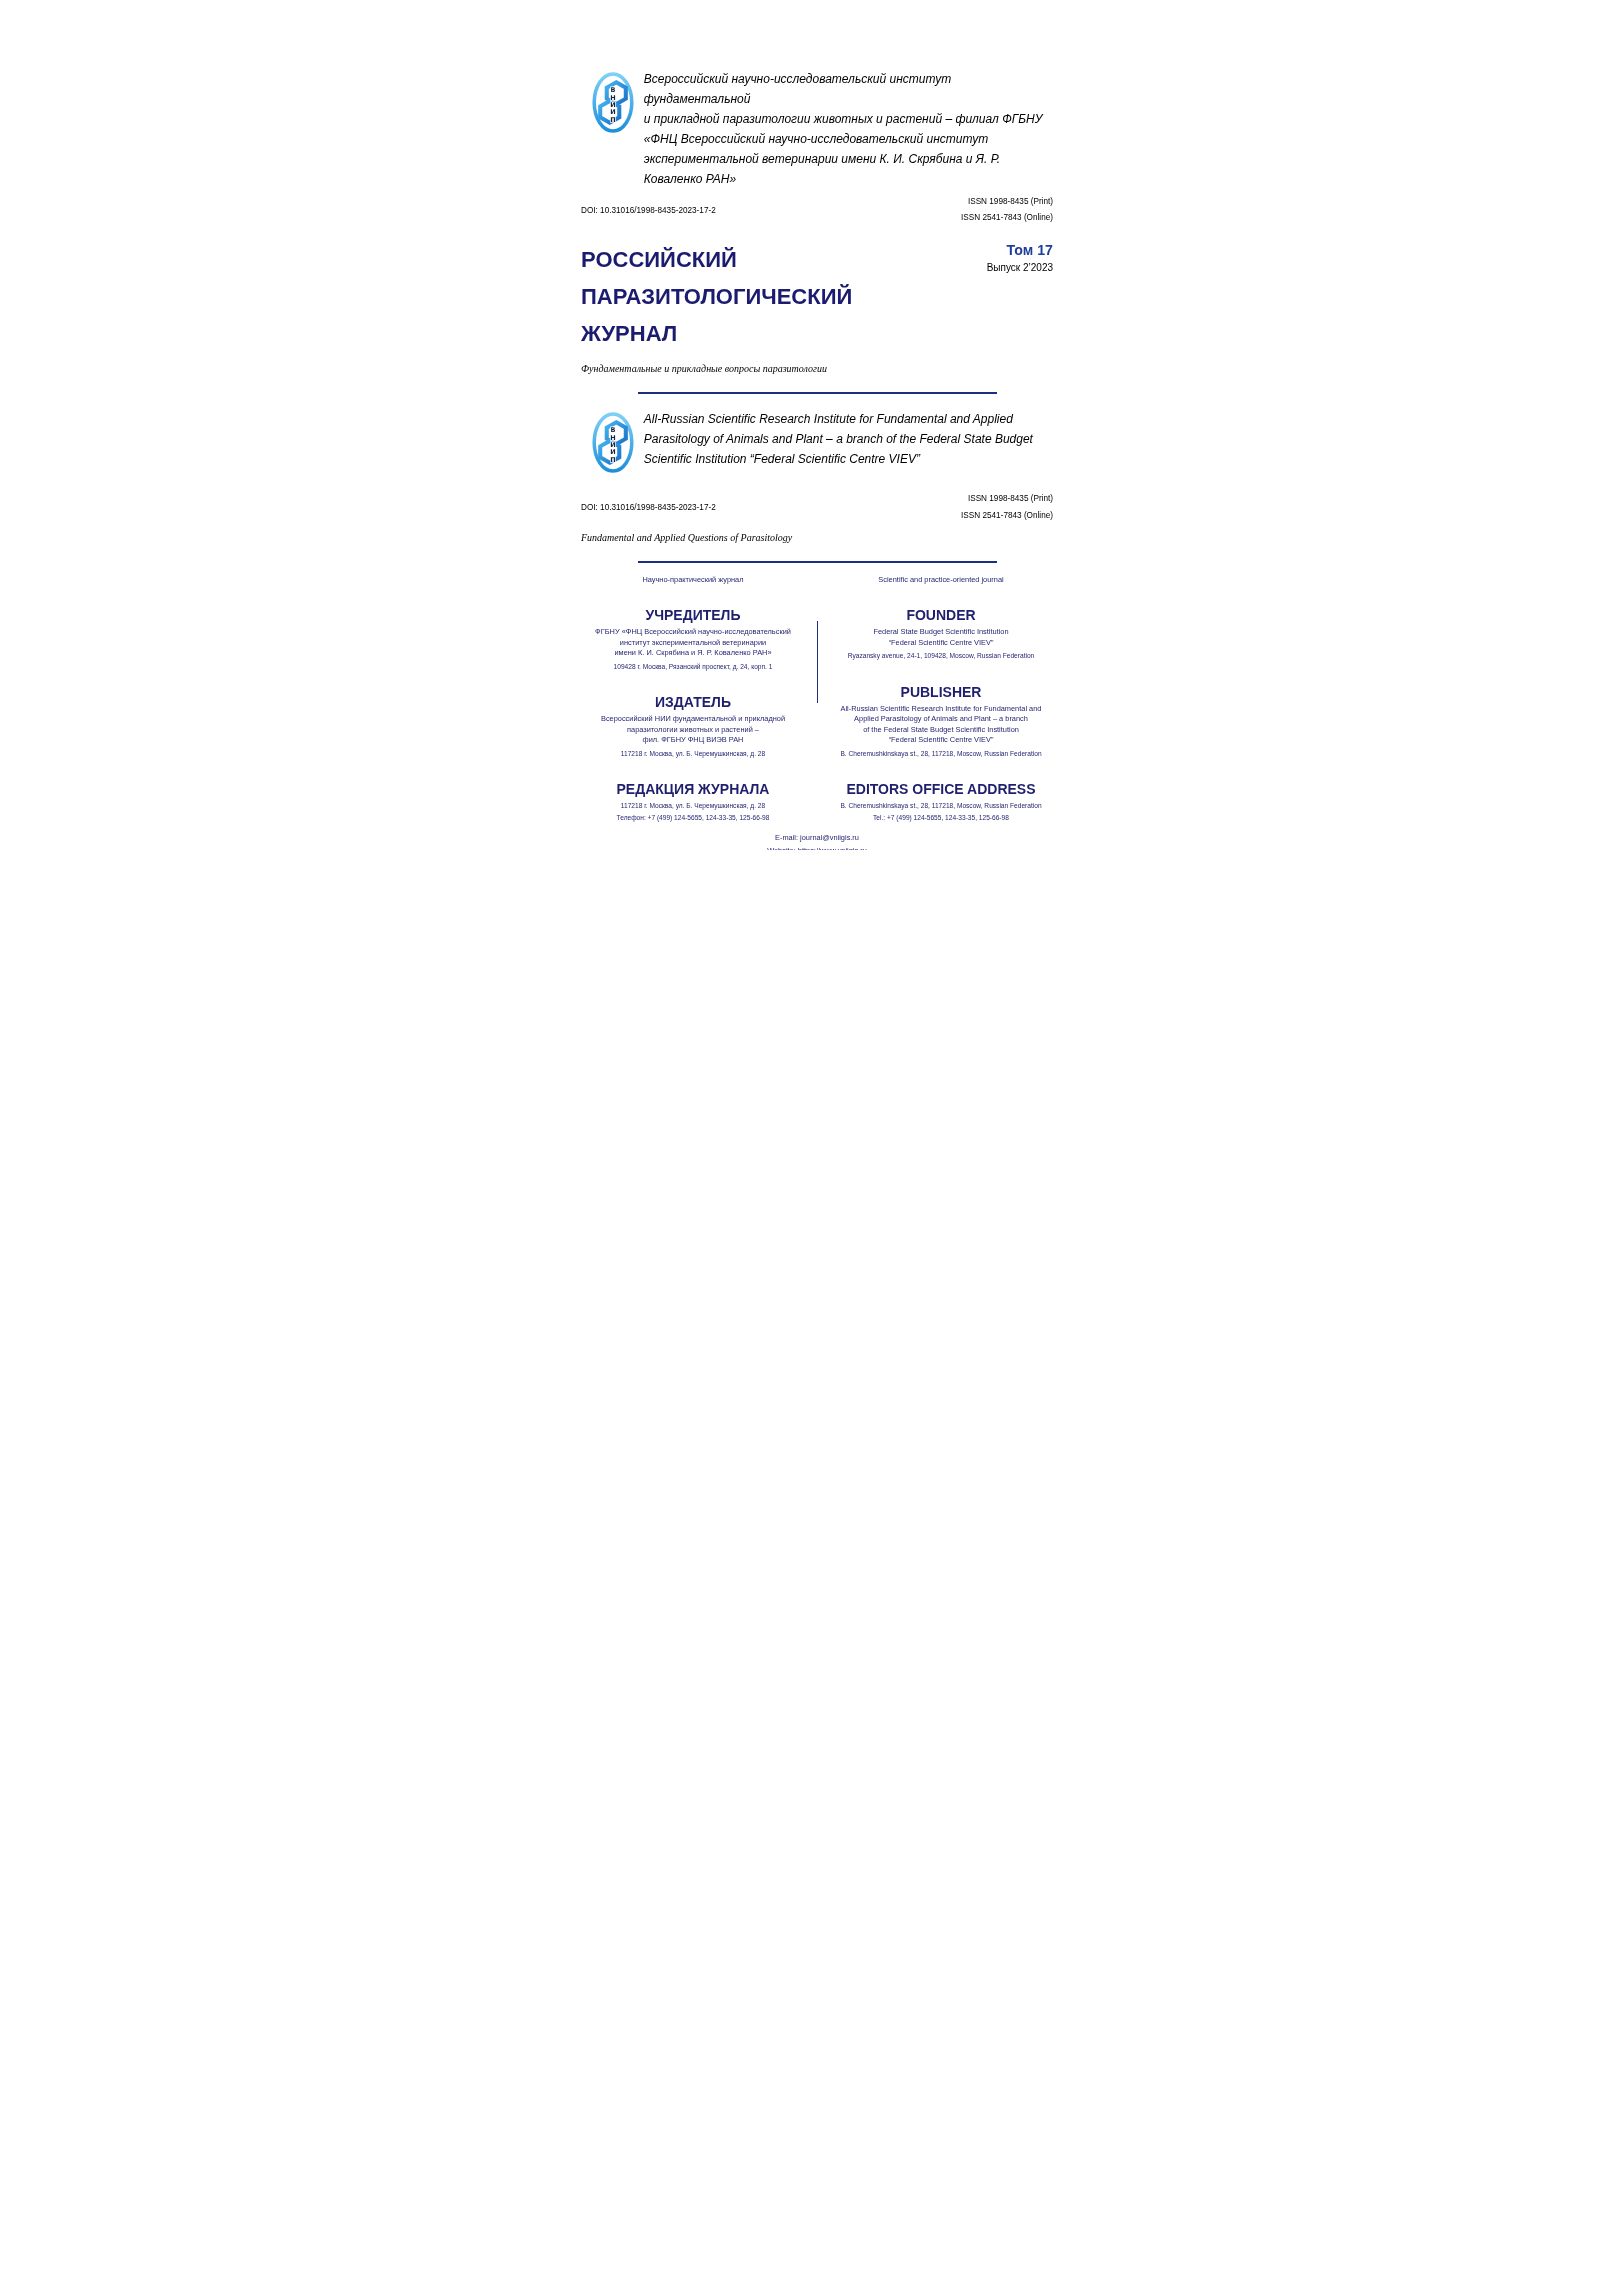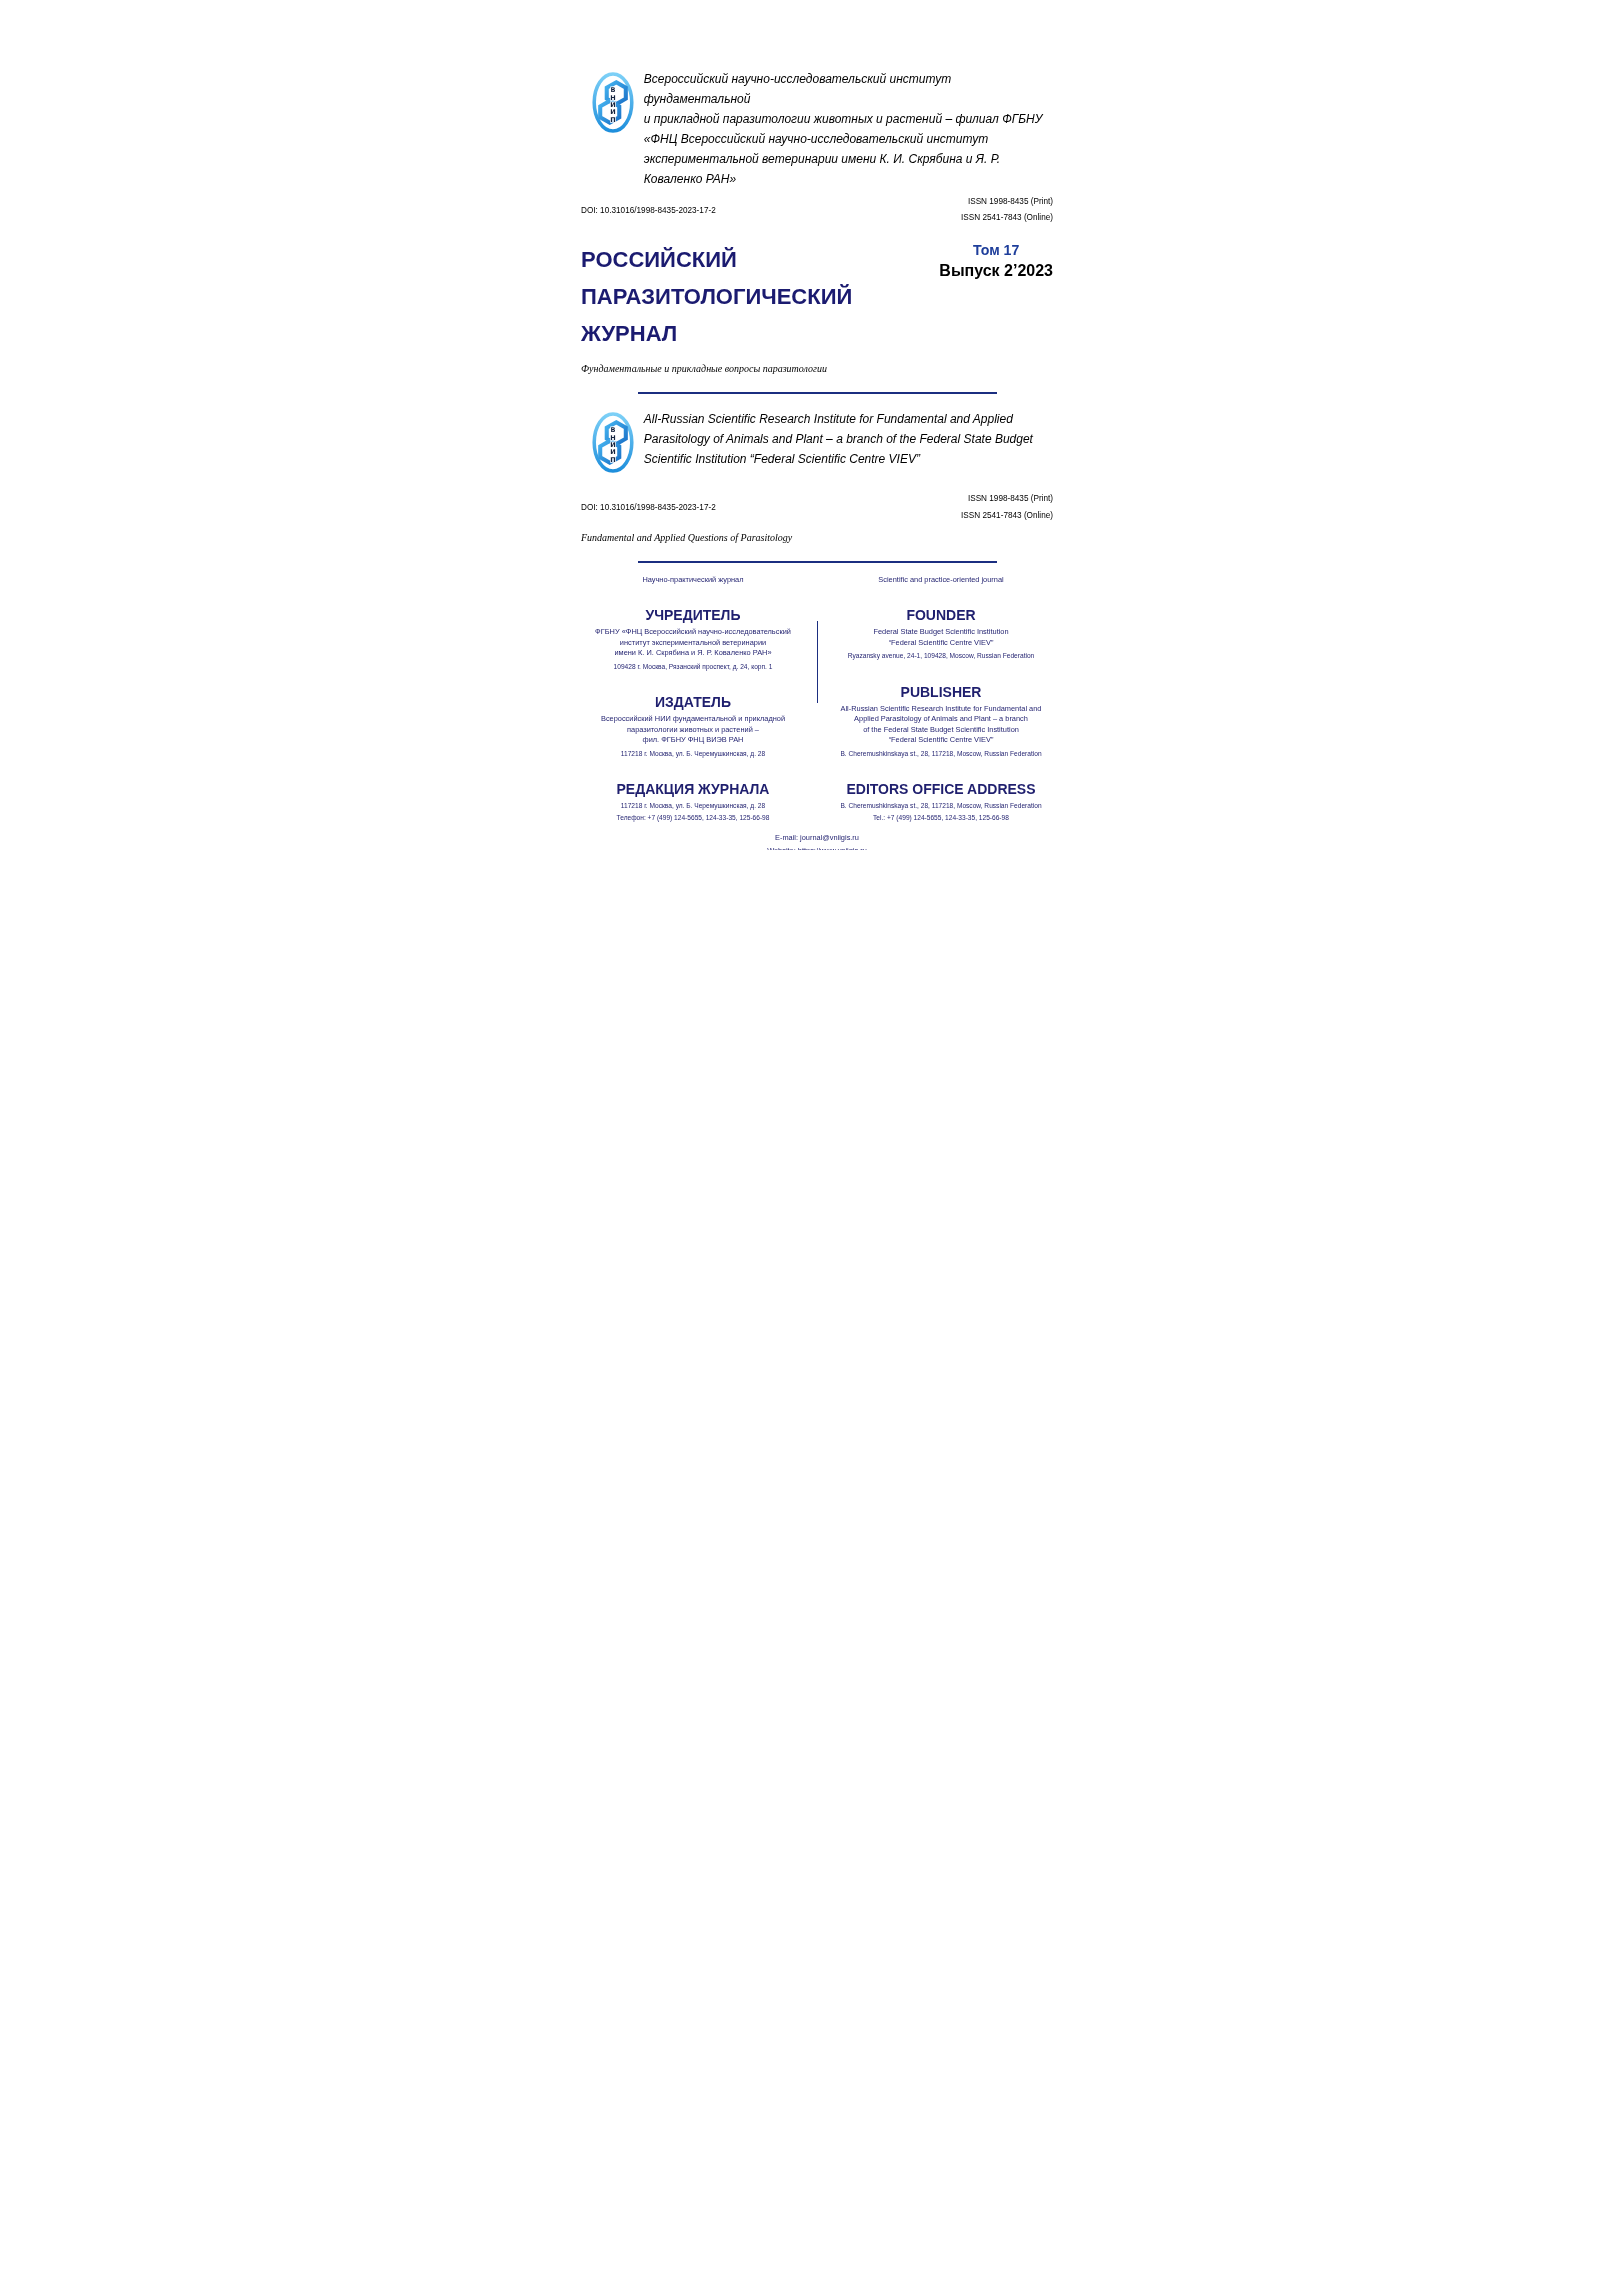--- a/index.html
+++ b/index.html
@@ -21,23 +21,23 @@
     white-space:pre-line;color:#000;font-style:italic;
   }
   .ids-row{display:flex;justify-content:space-between;align-items:center;margin-top:4.4px;}
   .doi{font-size:8.2px;}
   .issn{text-align:right;font-size:8.2px;line-height:16.4px;}
   .title-row{display:flex;justify-content:space-between;margin-top:14.2px;}
   .journal-title{
     font-size:22px;line-height:37px;font-weight:bold;
     color:#1b1b70;white-space:pre-line;letter-spacing:0;
   }
-  .vol-block{text-align:center;padding-top:1.1px;flex:none;}
+  .vol-block{text-align:right;padding-top:1.1px;flex:none;}
   .vol{font-size:14.2px;font-weight:bold;color:#1e3e9b;}
-  .issue{font-size:16px;font-weight:bold;color:#000;margin-top:4.4px;}
+  .issue{font-size:10px;font-weight:normal;color:#000;margin-top:4.4px;}
   .subtitle{font-style:italic;font-size:10px;margin-top:11px;font-family:Liberation Serif, serif;}
   .divider{border:none;height:1.6px;background:#1b2e80;width:359px;margin:18.6px auto 11px;}
   .en .title-row{margin-top:22px;}
   .en .ids-row{margin-top:18.6px;}
   .en .subtitle{margin-top:7.7px;}
   .footer{
     position:relative;
     display:grid;grid-template-columns:1fr 1fr;column-gap:24px;
     text-align:center;color:#1f1f6e;margin-top:12px;
   }

